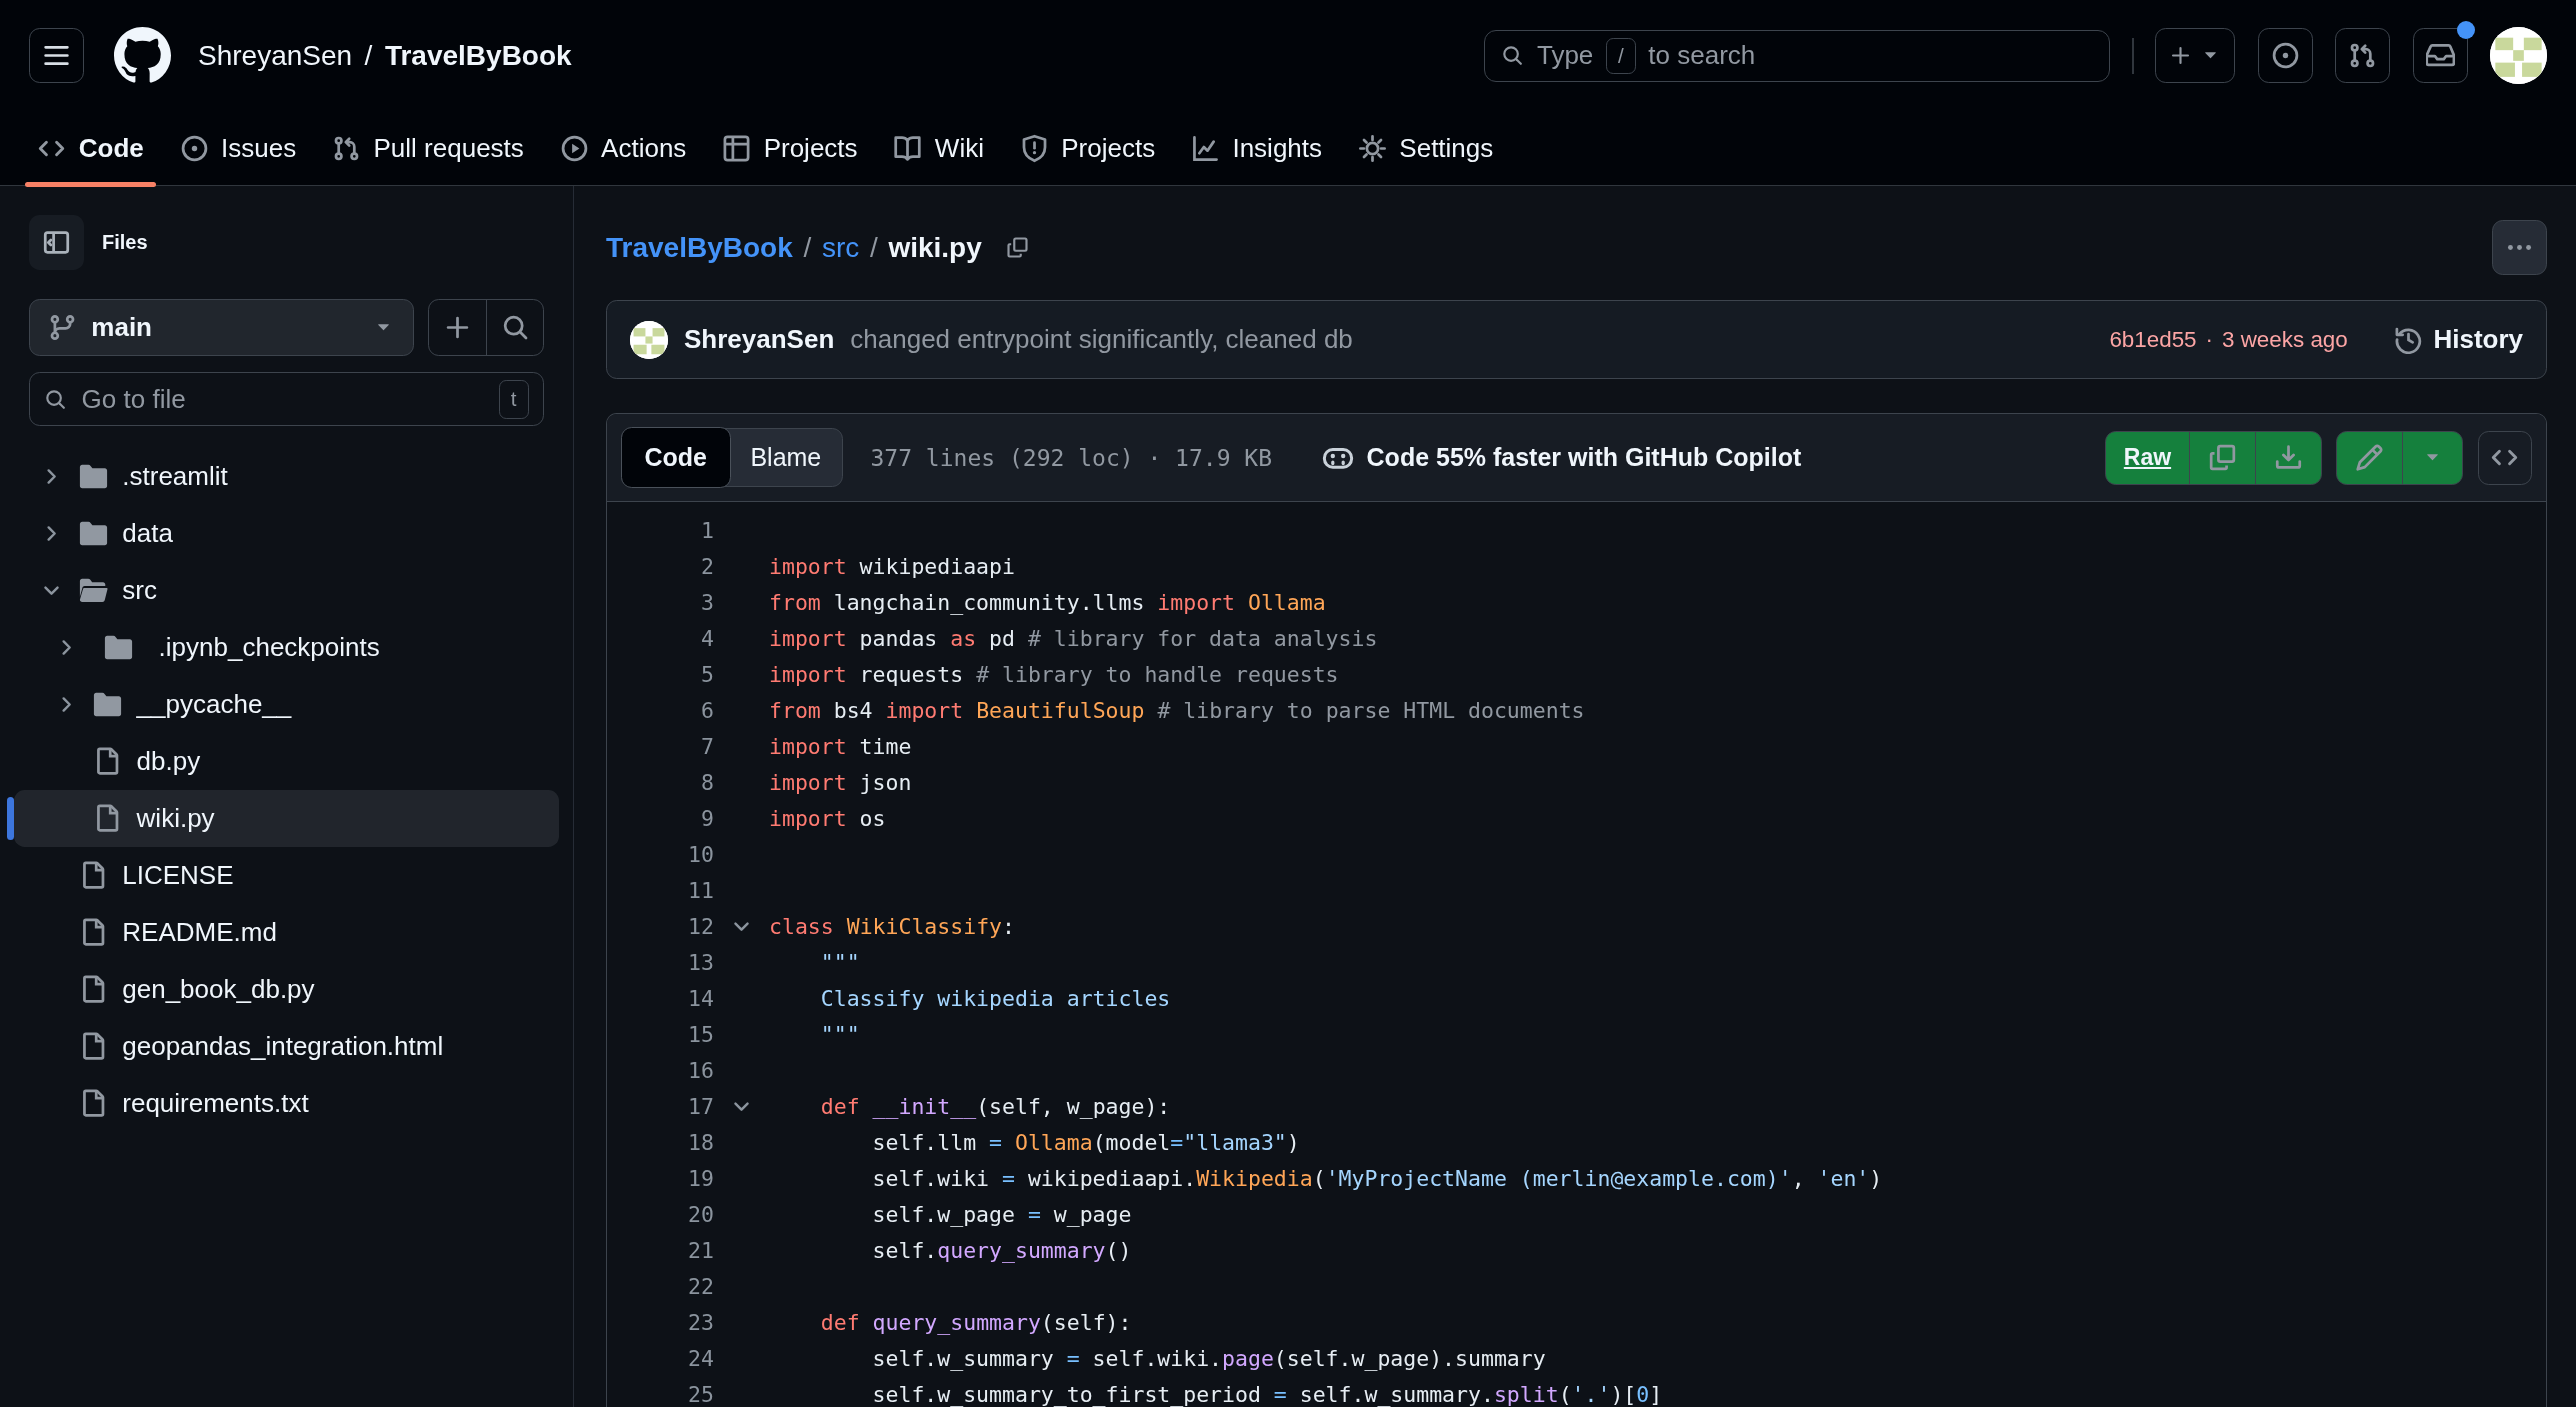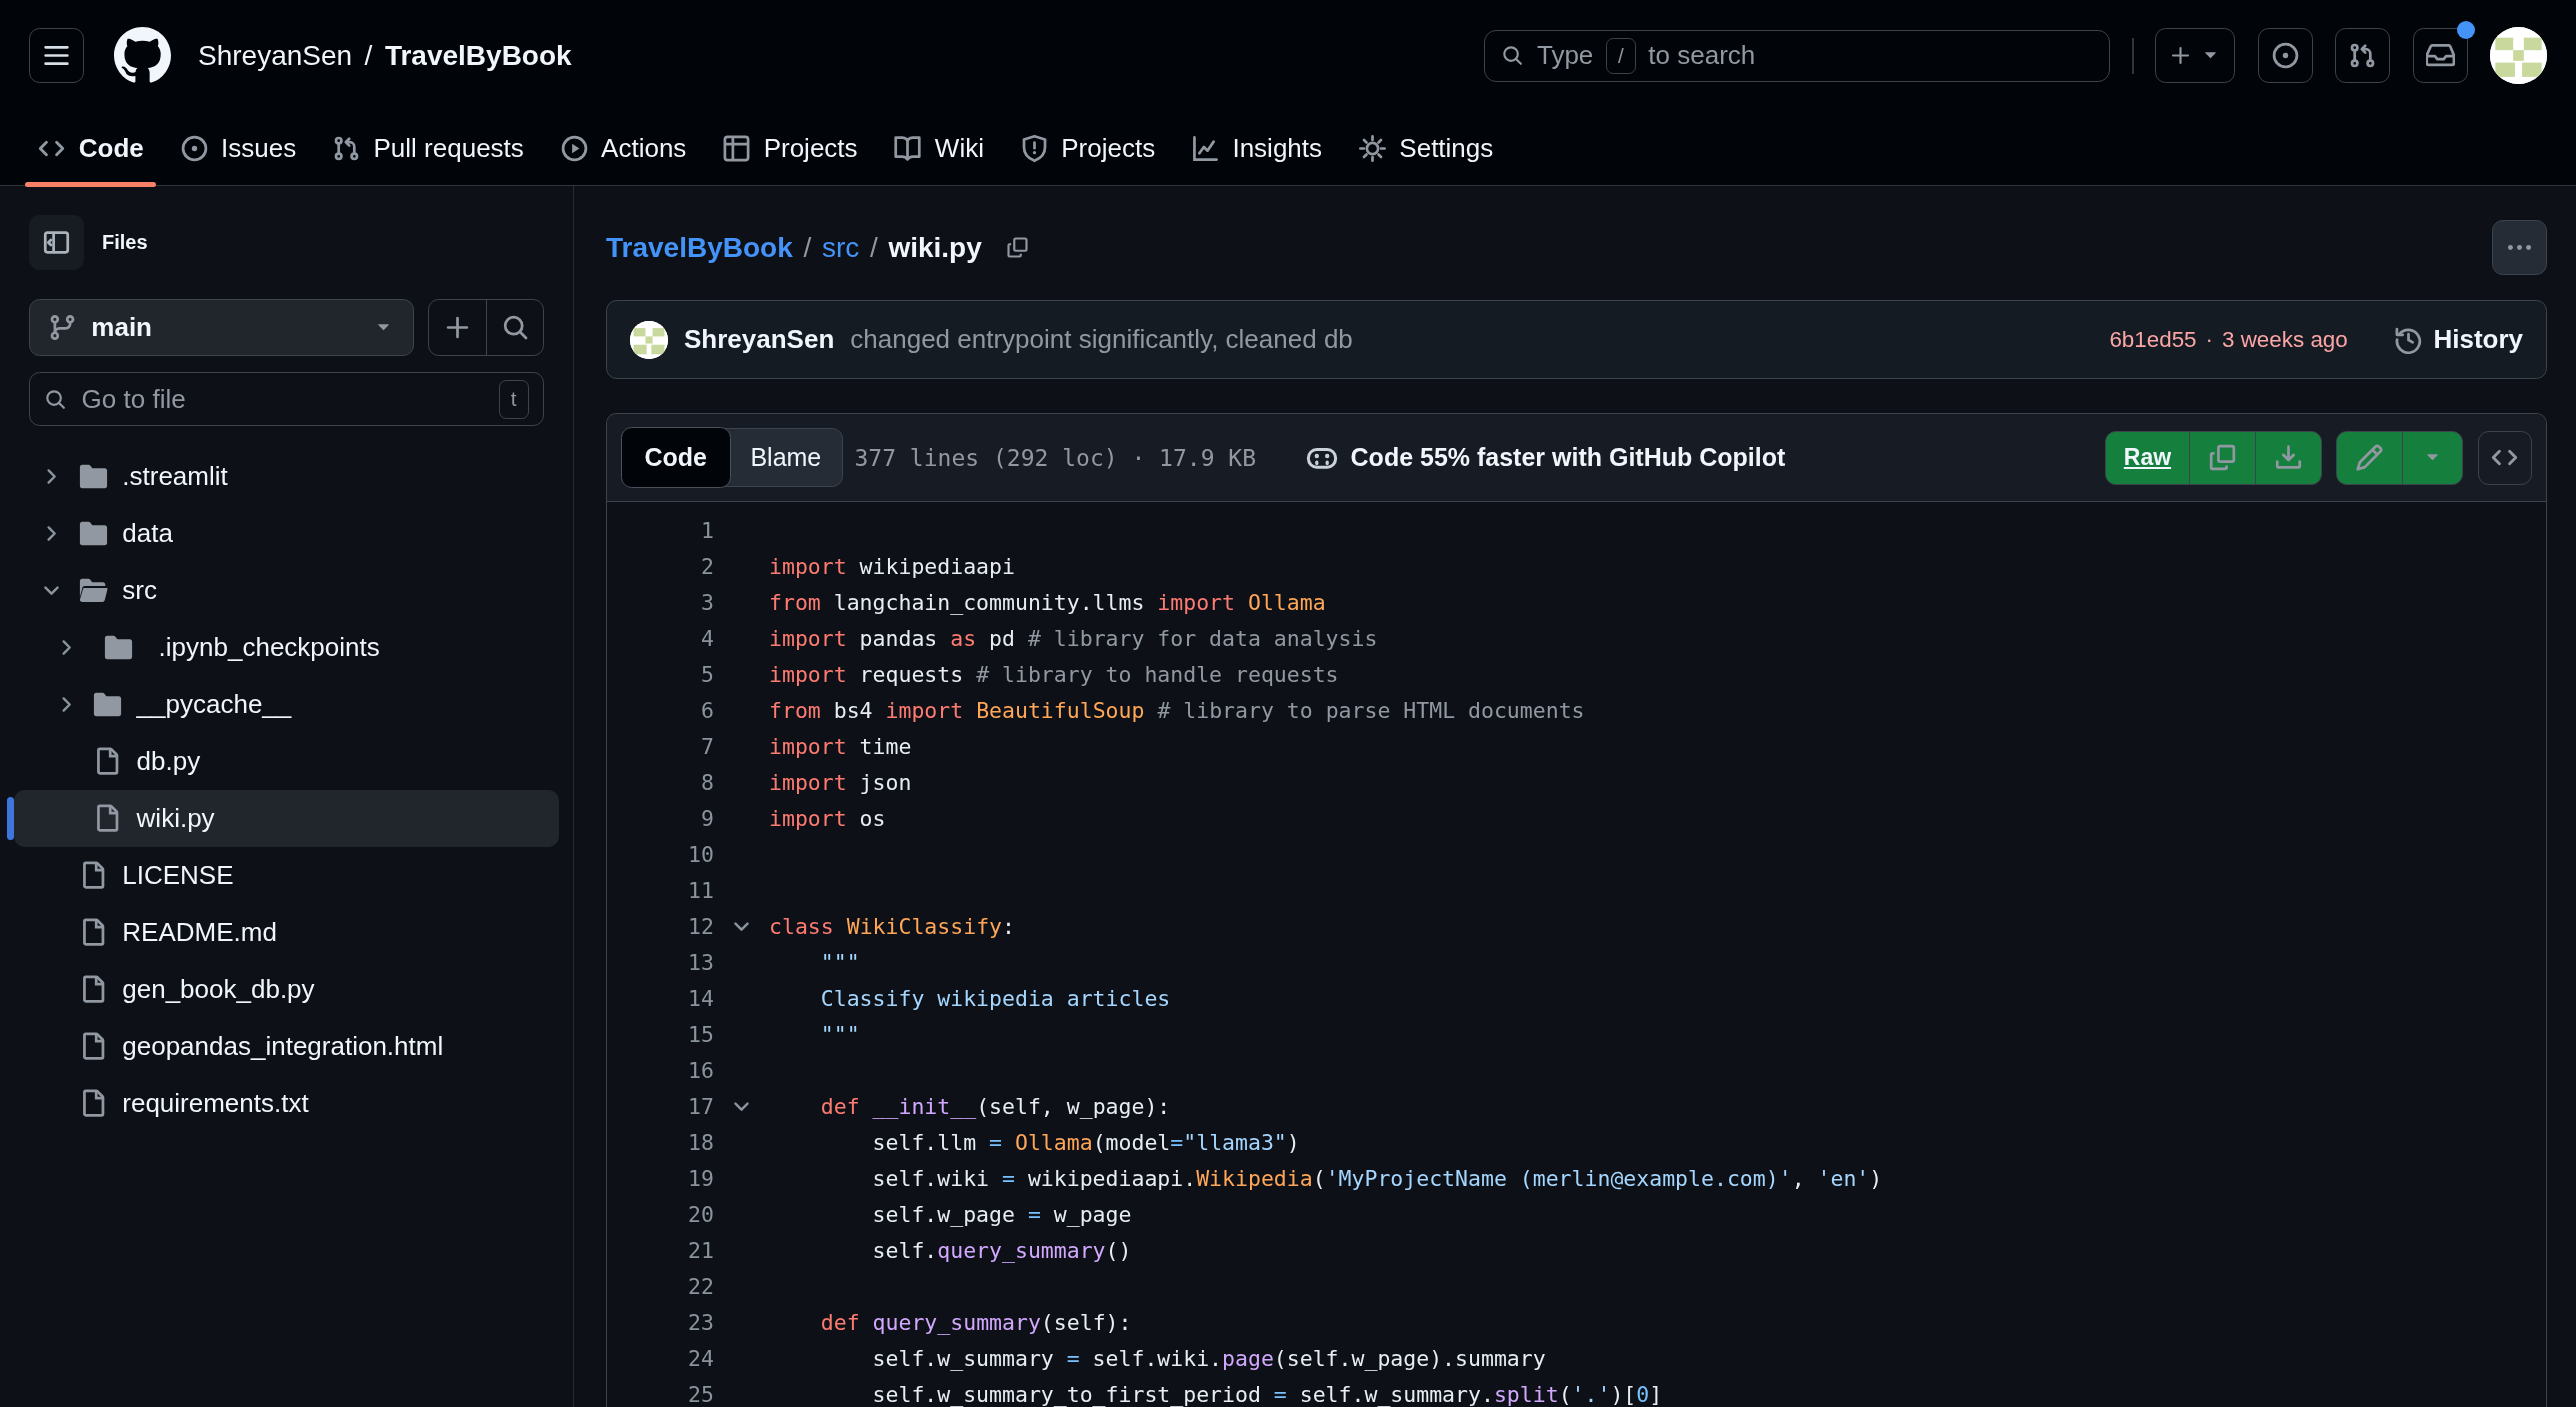--- a/index.html
+++ b/index.html
@@ -106,21 +106,21 @@
   .commit-meta { margin-left:auto; font-size:22.4px; color:#fca5a5; white-space:nowrap; display:flex; gap:9px; }
   .commit-meta .sha { cursor:pointer; }
   .history-btn { margin-left:30px; display:flex; align-items:center; gap:10.7px; background:transparent; border:none; color:#f0f6fc; font-size:26px; font-weight:700; cursor:pointer; }
   .history-btn .ico { color:#9198a1; }
 
   .code-box { margin-top:34px; border:1.8px solid #3d444d; border-bottom:none; border-radius:10.7px 10.7px 0 0; height:995px; overflow:hidden; }
   .code-toolbar { height:88px; background:#171c24; border-bottom:1.8px solid #3d444d; display:flex; align-items:center; padding:0 14.3px; }
   .seg-control { display:flex; background:#262c36; border:1.8px solid #3d444d; border-radius:10.7px; height:59px; align-items:stretch; }
   .seg-tab { display:flex; align-items:center; padding:0 23px; font-size:25px; color:#f0f6fc; cursor:pointer; border-radius:10.7px; margin:-1.8px; }
   .seg-tab.active { background:#010409; border:1.8px solid #4a515a; font-weight:700; }
-  .file-meta { font-family:"DejaVu Sans Mono", monospace; font-size:23px; color:#9198a1; margin-left:11px; white-space:nowrap; }
+  .file-meta { font-family:"DejaVu Sans Mono", monospace; font-size:23px; color:#9198a1; margin-left:27px; white-space:nowrap; }
   .copilot { display:flex; align-items:center; gap:12.5px; margin-left:50px; font-size:25px; font-weight:600; color:#f0f6fc; cursor:pointer; white-space:nowrap; }
   .copilot .ico { color:#c9d1d9; }
   .tool-right { margin-left:auto; display:flex; align-items:center; gap:14.3px; }
   .g-group { display:flex; height:54px; border:1.8px solid #3d444d; border-radius:10.7px; background:#15803d; overflow:hidden;text-decoration:underline; }
   .g-seg { display:flex; align-items:center; justify-content:center; padding:0 18px; color:#9198a1; background:transparent; border:none; cursor:pointer; }
   .g-seg + .g-seg { border-left:1.8px solid #3d444d; }
   .g-seg.txt { color:#f0f6fc; font-size:23px; font-weight:600; }
   .ghost-btn { width:54px; height:54px; border:1.8px solid #3d444d; border-radius:10.7px; background:transparent; color:#9198a1; display:flex; align-items:center; justify-content:center; cursor:pointer; }
 
   .code-area { background:#0d1117; padding-top:10.7px; }

